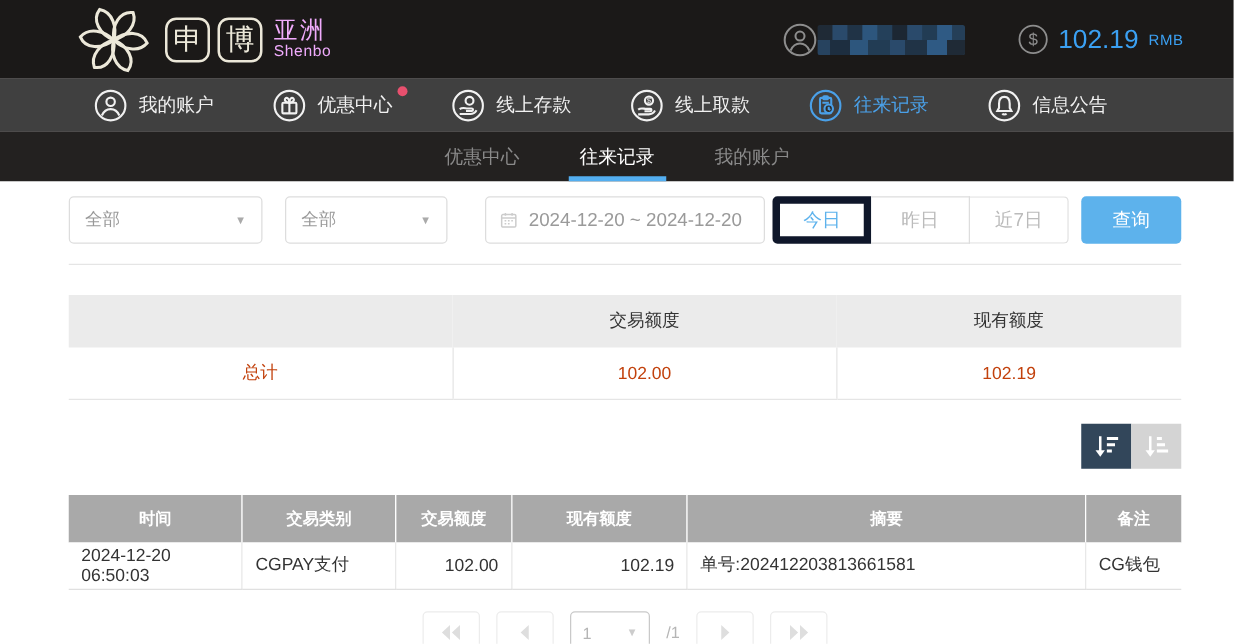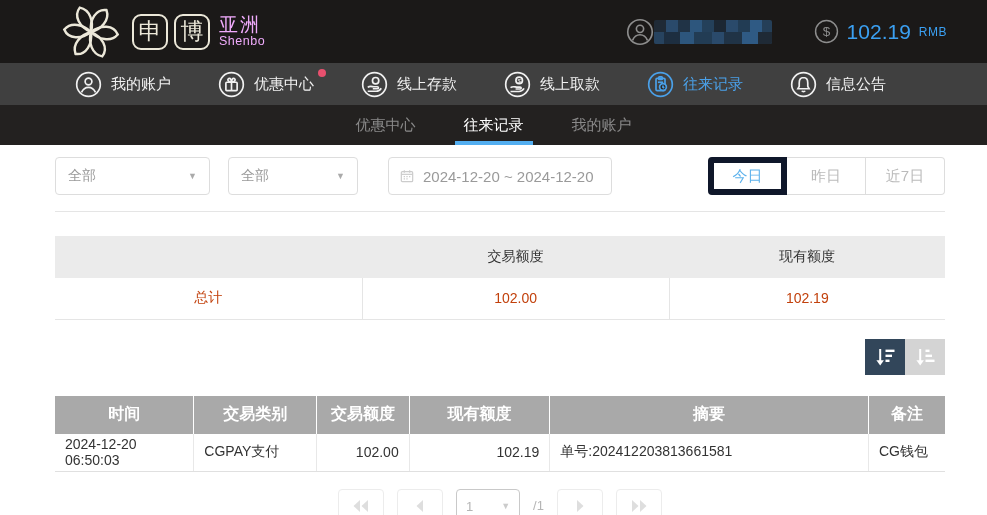--- a/index.html
+++ b/index.html
@@ -84,21 +84,21 @@
 
   
   .sort-row { margin-top:19px; display:flex; justify-content:flex-end; }
   .sort-btn { width:40px; height:36px; display:flex; align-items:center;
     justify-content:center; cursor:pointer; }
   .sort-desc { background:#32465a; }
   .sort-asc { background:#d4d4d4; }
 
   
   .dtable { margin-top:21px; width:100%; border-collapse:collapse; table-layout:fixed; }
-  .dtable th { background:#a9a9a9; color:#fff; height:38px; font-size:16px;
+  .dtable th { background:#a9a9a9; color:#fff; height:38px; font-size:13px;
     font-weight:700; text-align:center; border-right:1px solid #fff; }
   .dtable th:last-child { border-right:none; }
   .dtable td { height:38px; font-size:14px; color:#333; border-bottom:1px solid #e0e0e0;
     border-right:1px solid #e8e8e8; padding:0 10px; background:#fff; }
   .dtable td:last-child { border-right:none; }
   .col-time { width:15.6%; } .col-type { width:13.8%; } .col-amount { width:10.4%; }
   .col-balance { width:15.8%; } .col-summary { width:35.8%; } .col-note { width:8.6%; }
   .td-time { padding-left:4px; }
   .td-right { text-align:right; }
 
@@ -262,20 +262,21 @@
       <div class="qbtn active">
           <span>今日</span>
         </div>
       <div class="qbtn">
           <span>昨日</span>
         </div>
       <div class="qbtn">
           <span>近7日</span>
         </div>
     </div>
+    <button class="search-btn">查询</button>
   </div>
 
   <div class="sep"></div>
 
   <table class="summary">
     <tbody>
         <tr>
       <th class="sum-c1"></th>
       <th class="sum-c2">交易额度</th>
       <th class="sum-c3">现有额度</th>

